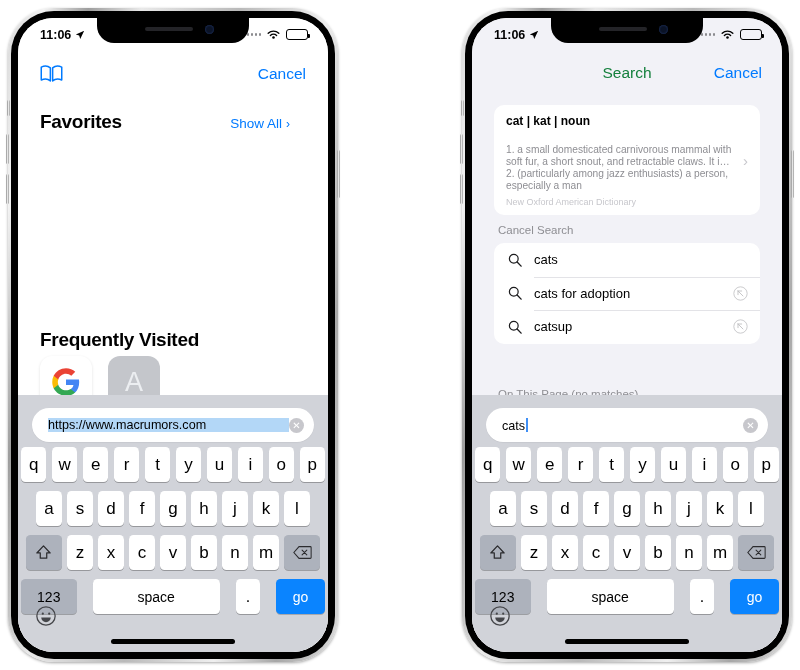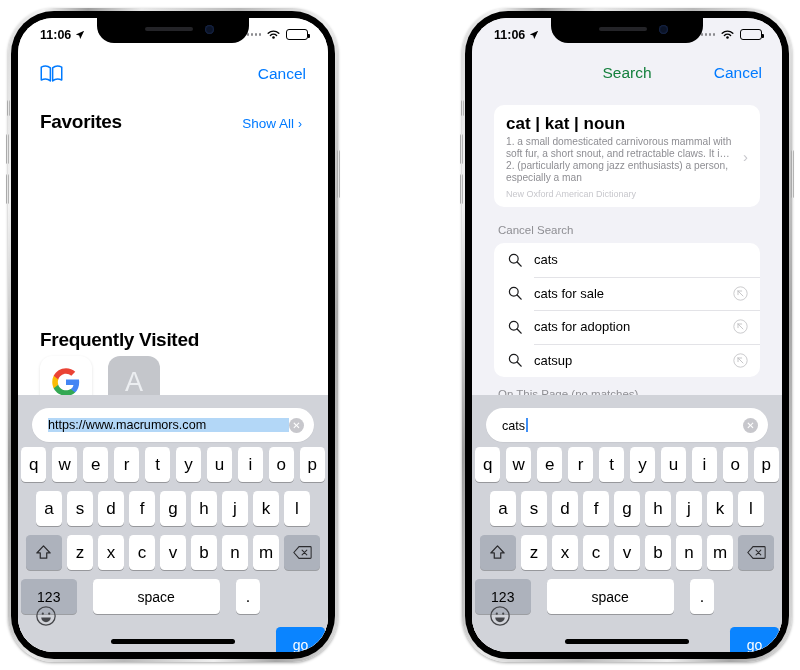--- a/index.html
+++ b/index.html
@@ -82,21 +82,21 @@
   .cancel-link { color: #007aff; font-size: 15.5px; }
 
   .section-head {
     display: flex; align-items: baseline; justify-content: space-between;
     padding: 0 22px;
   }
   .section-head h2 { font-size: 19px; font-weight: bold; color: #000; letter-spacing: -.3px; }
   .show-all { color: #007aff; font-size: 13.5px; display: flex; align-items: center; gap: 4px; }
   .chev-r { font-size: 12px; }
 
-  .fav-head { position: absolute; top: 93px; left: 0; right: 4px; }
+  .fav-head { position: absolute; top: 93px; left: 0; right: 16px; }
   .freq-head { position: absolute; top: 311px; left: 0; right: 0; }
 
   .tiles { position: absolute; top: 338px; left: 22px; display: flex; gap: 16px; }
   .tile {
     width: 52px; height: 52px; border-radius: 12px;
     display: flex; align-items: center; justify-content: center;
     background: #fff; box-shadow: 0 1px 3px rgba(0,0,0,.12);
   }
   .tile.gray { background: #c4c6cb; box-shadow: none; }
   .tile .letter { font-size: 27px; color: #eceef1; font-weight: 400; }
@@ -110,21 +110,21 @@
   }
   .results-nav .title { font-size: 15.5px; font-weight: normal; color: #15803d; }
   .results-nav .cancel-link { position: absolute; right: 20px; }
 
   .dict-card {
     position: absolute; top: 87px; left: 22px; right: 22px;
     background: #fff; border-radius: 10px; padding: 9px 12px 8px 12px;
     display: flex; align-items: center;
   }
   .dict-body { flex: 1; min-width: 0; }
-  .dict-title { font-size: 17px; font-weight: bold; color: #000; margin-bottom: 2px; }
+  .dict-title { font-size: 12px; font-weight: bold; color: #000; margin-bottom: 16px; }
   .dict-def { font-size: 10.2px; line-height: 12px; color: #8e8e93; }
   .dict-src { font-size: 9px; color: #c7c7cc; margin-top: 5px; }
   .dict-chev { color: #c7c7cc; font-size: 15px; padding-left: 8px; }
 
   .group-label {
     position: absolute; left: 26px; font-size: 11.5px; color: #8e8e93;
   }
   .glabel-google { top: 206px; }
   .glabel-page  { top: 370px; }
 
@@ -180,21 +180,21 @@
     display: flex; align-items: center; justify-content: center;
     font-size: 17px; color: #000; width: 25.5px;
   }
   .krow.r2 { padding: 0 13px; }
   .krow.r3 { padding: 0 0; gap: 5.5px; }
   .key.wide { width: 36px; background: #adb2bc; box-shadow: 0 1px 0 rgba(0,0,0,.25); }
   .krow.r4 { gap: 16px; margin-bottom: 0; }
   .key.num { width: 58px; background: #adb2bc; font-size: 14px; box-shadow: 0 1px 0 rgba(0,0,0,.25); }
   .key.space { width: 133px; font-size: 14px; }
   .key.period { width: 25.5px; font-size: 16px; }
-  .key.go { width: 51px; background: #0a84ff; color: #fff; font-size: 14px; box-shadow: 0 1px 0 rgba(0,0,0,.2); margin-top: 48px; }
+  .key.go { width: 51px; background: #0a84ff; color: #fff; font-size: 14px; box-shadow: 0 1px 0 rgba(0,0,0,.2); }
 
   .kb-bottom {
     position: absolute; left: 0; right: 0; bottom: 0; height: 55px;
   }
   .emoji-key {
     position: absolute; left: 17px; top: 8px;
     width: 22px; height: 22px; color: #45464a;
   }
   .home-ind {
     position: absolute; left: 50%; transform: translateX(-50%); bottom: 8px;
@@ -416,31 +416,20 @@
               <circle cx="6.6" cy="6.6" r="5" fill="none" stroke="#1c1c1e" stroke-width="1.4"></circle>
               <path d="M10.4 10.4 L15 15" stroke="#1c1c1e" stroke-width="1.6" stroke-linecap="round"></path>
             </svg>
             <span class="sugg-text">cats</span>
           </div>
           <div class="sugg-row">
             <svg class="mag" viewBox="0 0 16 16">
               <circle cx="6.6" cy="6.6" r="5" fill="none" stroke="#1c1c1e" stroke-width="1.4"></circle>
               <path d="M10.4 10.4 L15 15" stroke="#1c1c1e" stroke-width="1.6" stroke-linecap="round"></path>
             </svg>
-            <span class="sugg-text">cats for sale</span>
-            <svg class="arrow-ul" viewBox="0 0 18 18">
-              <circle cx="9" cy="9" r="8" fill="none" stroke="#8e8e93" stroke-width="1"></circle>
-              <path d="M12 12 L6 6 M6 6 v4.4 M6 6 h4.4" fill="none" stroke="#8e8e93" stroke-width="1.1" stroke-linecap="round"></path>
-            </svg>
-          </div>
-          <div class="sugg-row">
-            <svg class="mag" viewBox="0 0 16 16">
-              <circle cx="6.6" cy="6.6" r="5" fill="none" stroke="#1c1c1e" stroke-width="1.4"></circle>
-              <path d="M10.4 10.4 L15 15" stroke="#1c1c1e" stroke-width="1.6" stroke-linecap="round"></path>
-            </svg>
             <span class="sugg-text">cats for adoption</span>
             <svg class="arrow-ul" viewBox="0 0 18 18">
               <circle cx="9" cy="9" r="8" fill="none" stroke="#8e8e93" stroke-width="1"></circle>
               <path d="M12 12 L6 6 M6 6 v4.4 M6 6 h4.4" fill="none" stroke="#8e8e93" stroke-width="1.1" stroke-linecap="round"></path>
             </svg>
           </div>
           <div class="sugg-row">
             <svg class="mag" viewBox="0 0 16 16">
               <circle cx="6.6" cy="6.6" r="5" fill="none" stroke="#1c1c1e" stroke-width="1.4"></circle>
               <path d="M10.4 10.4 L15 15" stroke="#1c1c1e" stroke-width="1.6" stroke-linecap="round"></path>

